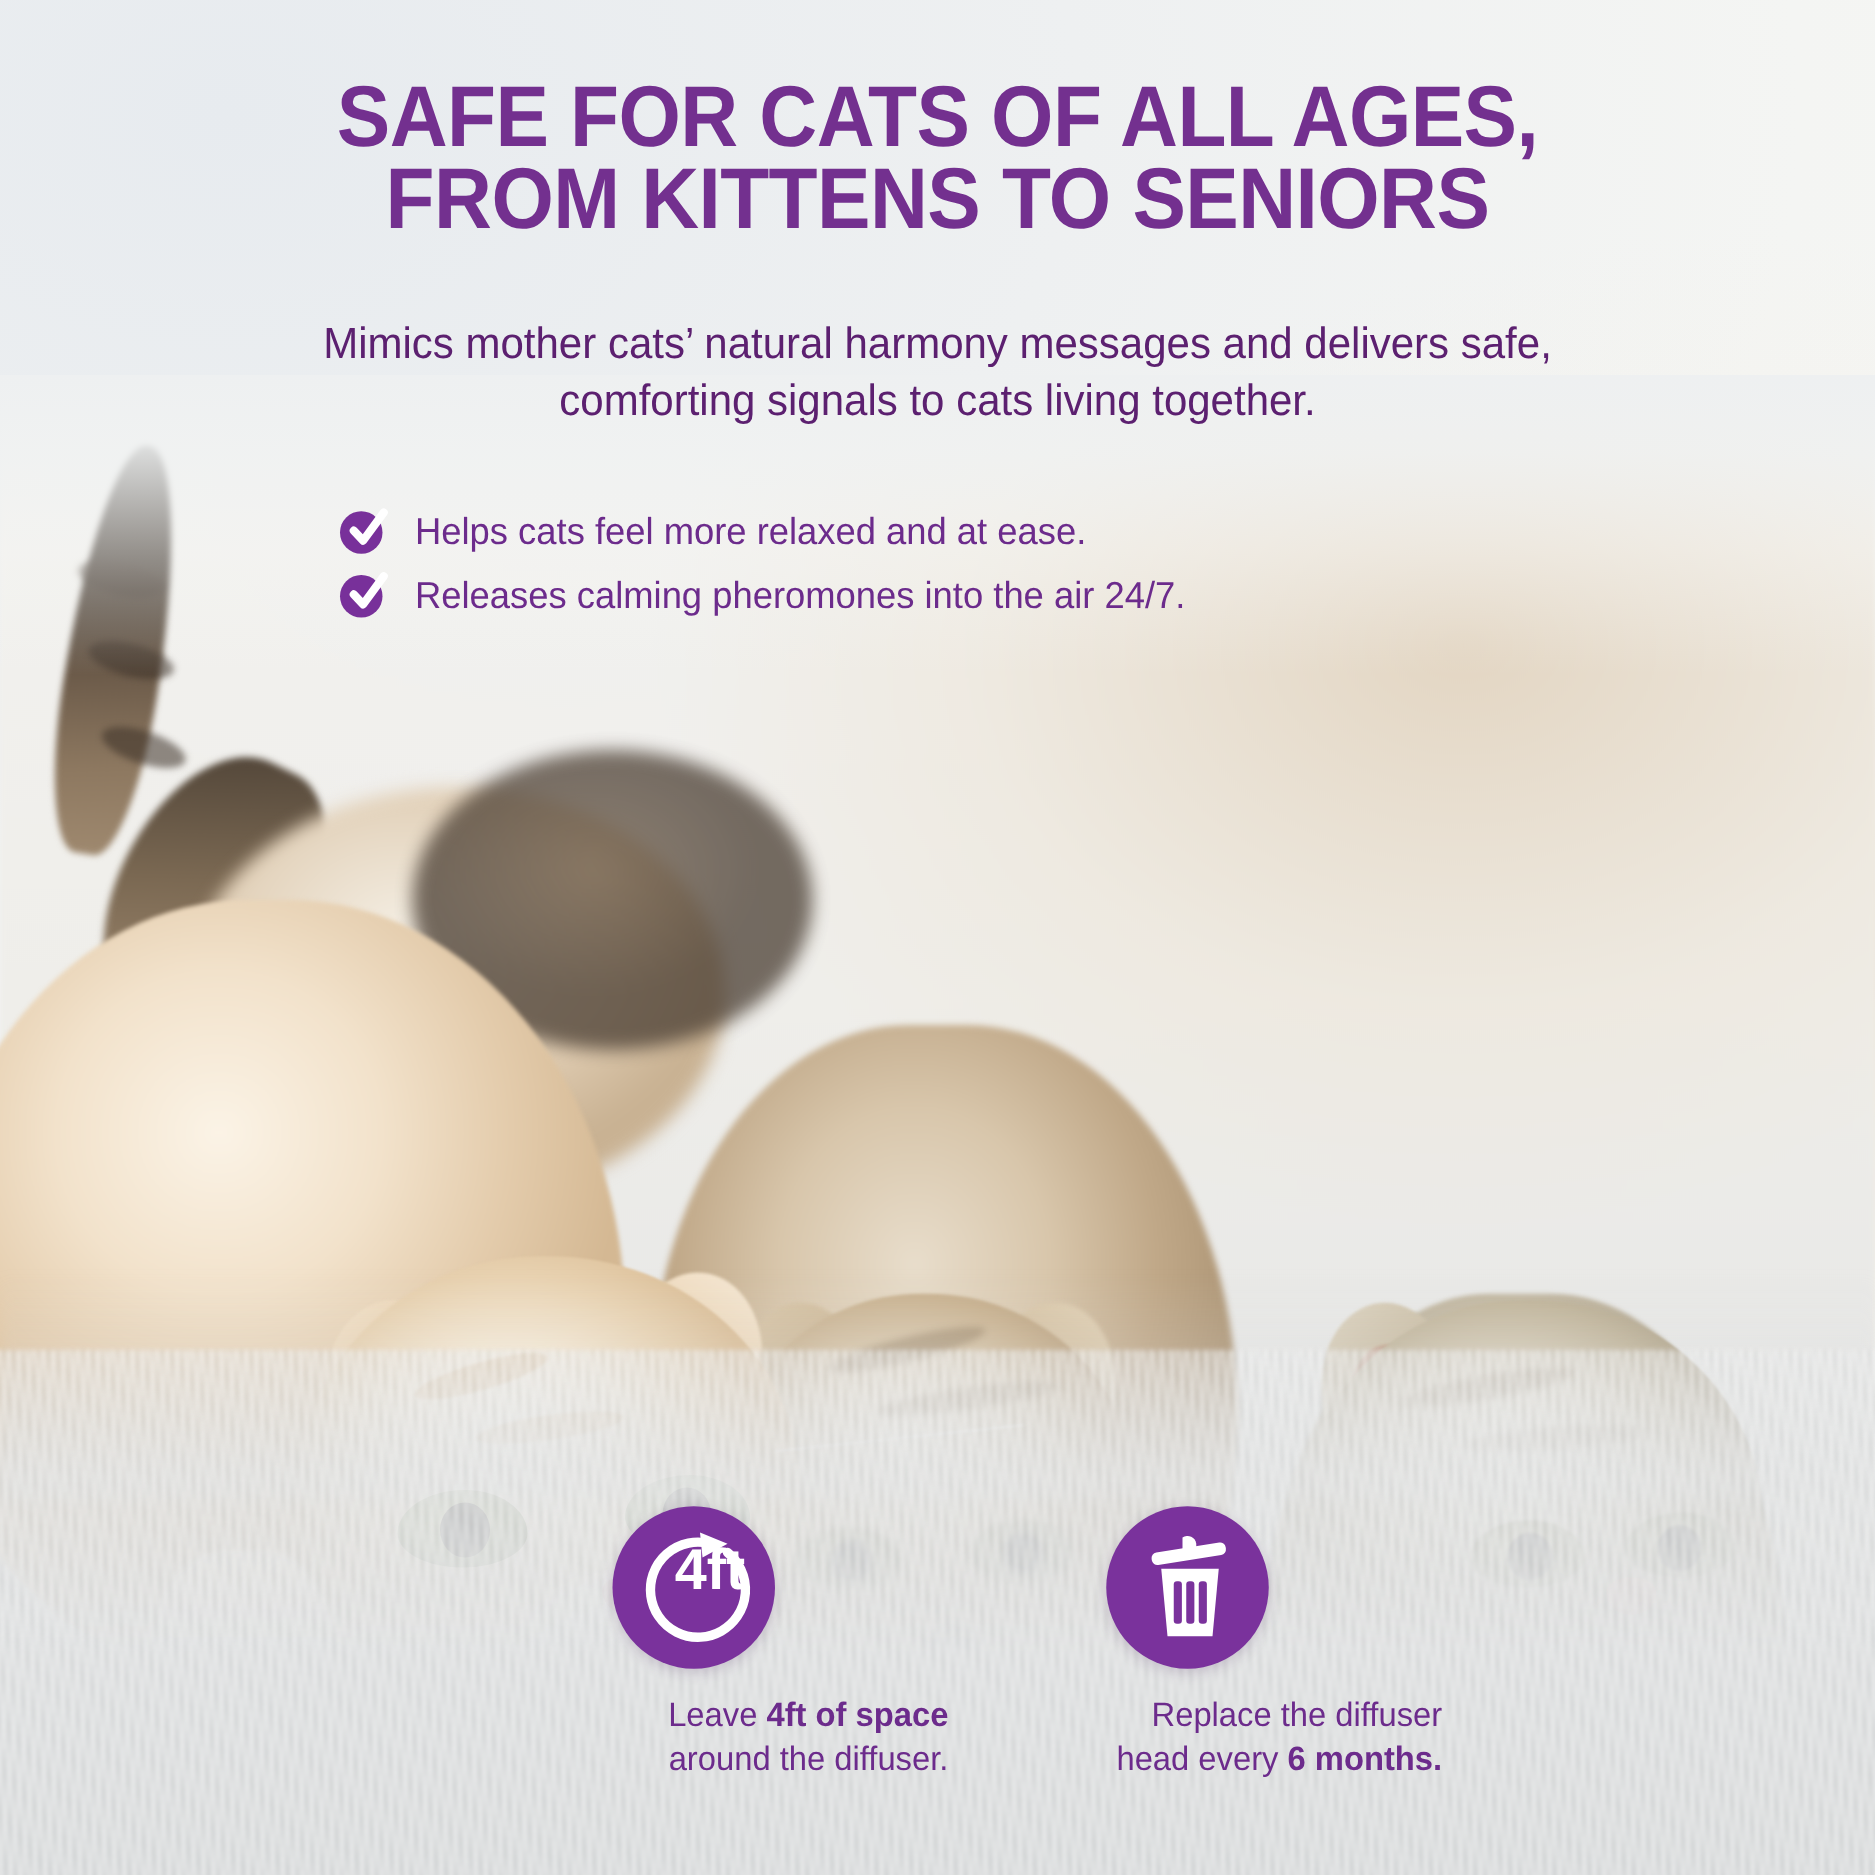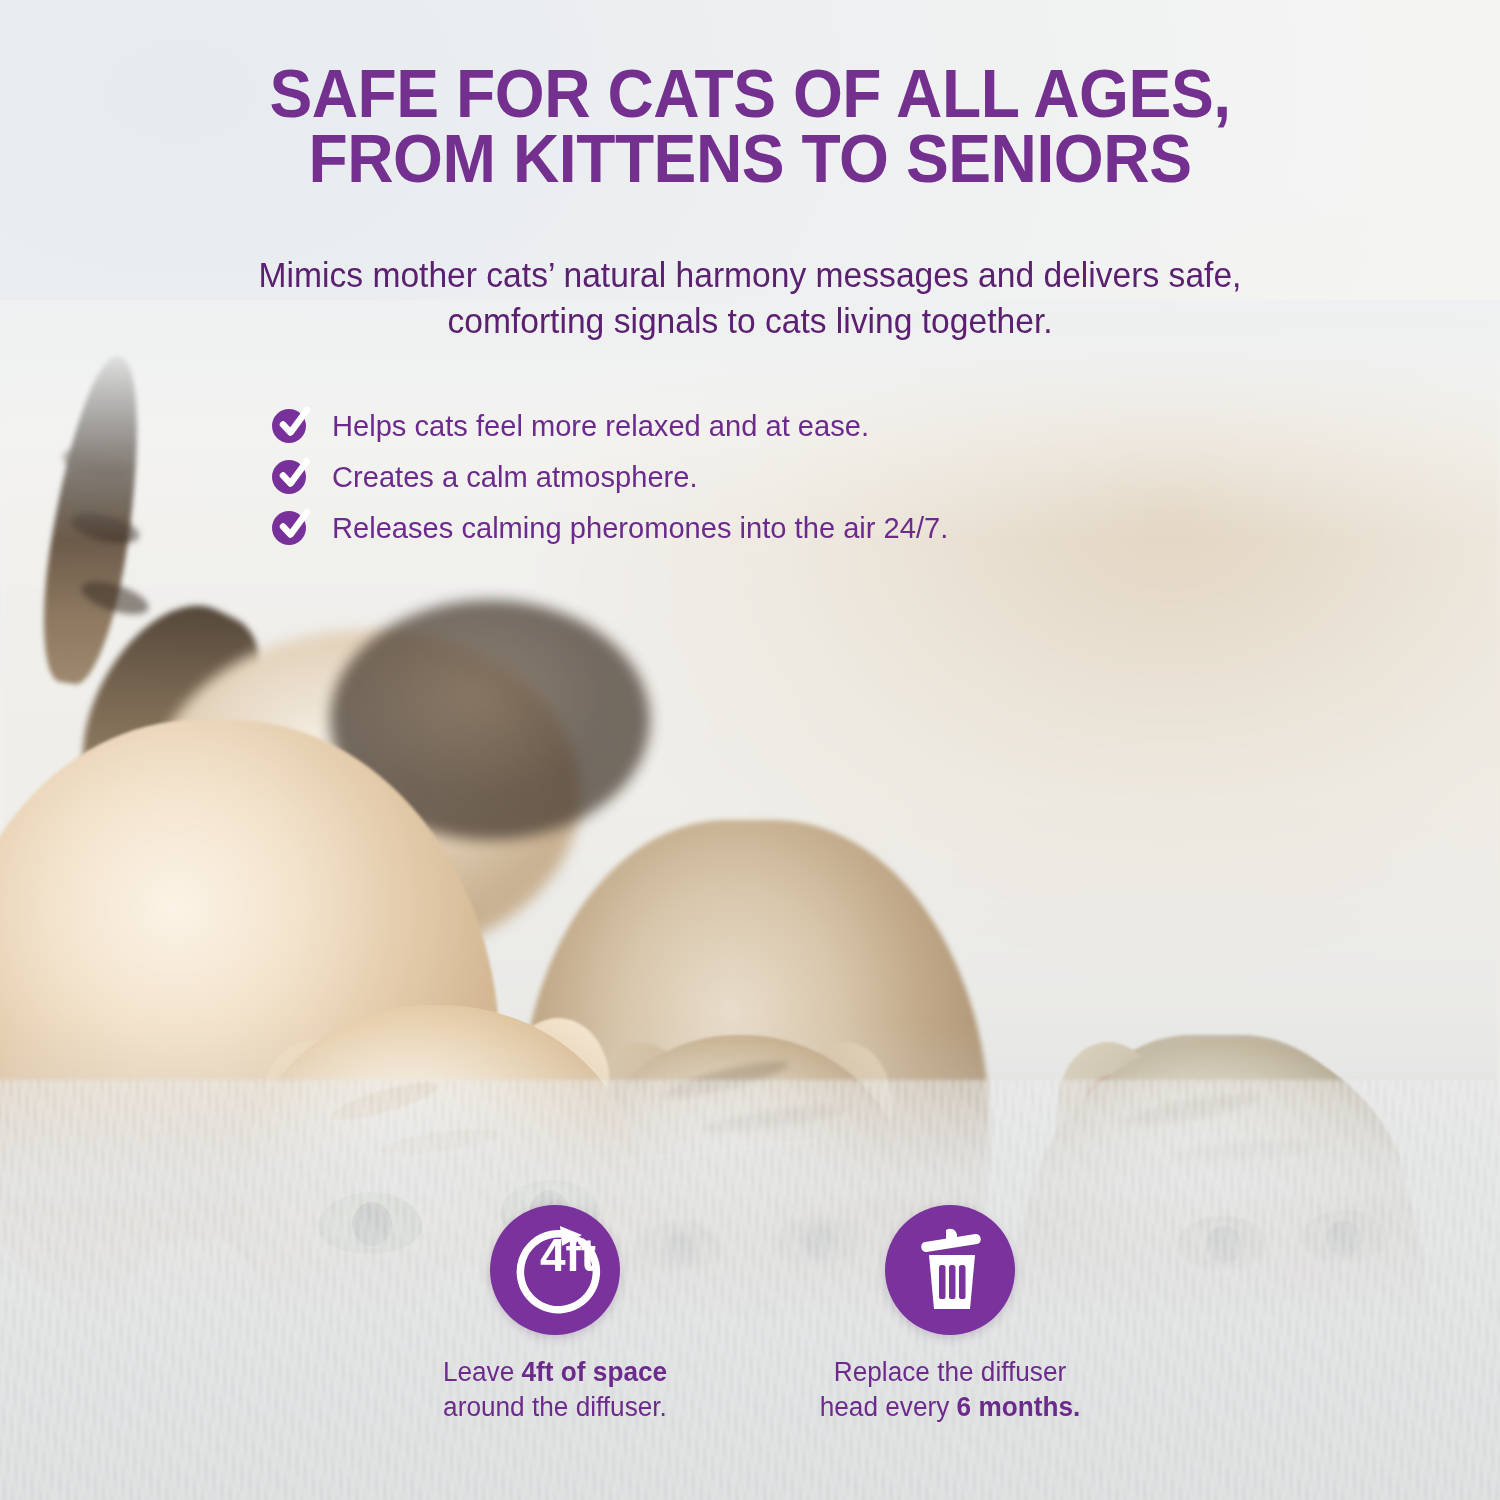--- a/index.html
+++ b/index.html
@@ -151,21 +151,21 @@
   .bullets{position:absolute;left:272px;top:400px;}
   .bullet{display:flex;align-items:center;height:51px;}
   .badge{position:relative;width:34px;height:34px;border-radius:50%;
     background:#78309a;flex:0 0 34px;}
   .badge svg{position:absolute;left:2px;top:-5px;width:40px;height:40px;overflow:visible;}
   .bullet-text{margin-left:26px;color:#6c2b8c;font-size:30px;font-weight:500;
     white-space:nowrap;transform:scaleX(.97);transform-origin:left center;}
 
   
   .callouts{position:absolute;left:0;top:1205px;width:1500px;z-index:70;}
-  .callout{position:absolute;width:420px;text-align:center;}
+  .callout{position:absolute;width:420px;text-align:right;}
   .callout.c1{left:345px;} .callout.c2{left:740px;}
   .cicon{width:130px;height:130px;border-radius:50%;background:#7a329c;
     margin:0 auto;position:relative;
     box-shadow:0 3px 10px rgba(90,60,110,.22);}
   .cicon svg{position:absolute;left:0;top:0;width:130px;height:130px;}
   .ctext{margin-top:20px;color:#6c2b8c;font-size:27px;line-height:1.28;
     font-weight:400;transform:scaleX(.97);transform-origin:center top;}
   .ctext b{font-weight:700;}
 </style>
 </head>
@@ -278,28 +278,20 @@
       <div class="bullet">
         <span class="badge">
           <svg viewBox="0 0 40 40" aria-hidden="true">
             <path d="M9 20.5 L16.5 28.5 L33 6" fill="none" stroke="#ffffff" stroke-width="6.5" stroke-linecap="round" stroke-linejoin="round"></path>
           </svg>
         </span>
         <span class="bullet-text">Helps cats feel more relaxed and at ease.</span>
       </div>
 
 
-      <div class="bullet">
-        <span class="badge">
-          <svg viewBox="0 0 40 40" aria-hidden="true">
-            <path d="M9 20.5 L16.5 28.5 L33 6" fill="none" stroke="#ffffff" stroke-width="6.5" stroke-linecap="round" stroke-linejoin="round"></path>
-          </svg>
-        </span>
-        <span class="bullet-text">Creates a calm atmosphere.</span>
-      </div>
 
       <div class="bullet">
         <span class="badge">
           <svg viewBox="0 0 40 40" aria-hidden="true">
             <path d="M9 20.5 L16.5 28.5 L33 6" fill="none" stroke="#ffffff" stroke-width="6.5" stroke-linecap="round" stroke-linejoin="round"></path>
           </svg>
         </span>
         <span class="bullet-text">Releases calming pheromones into the air 24/7.</span>
       </div>
 

